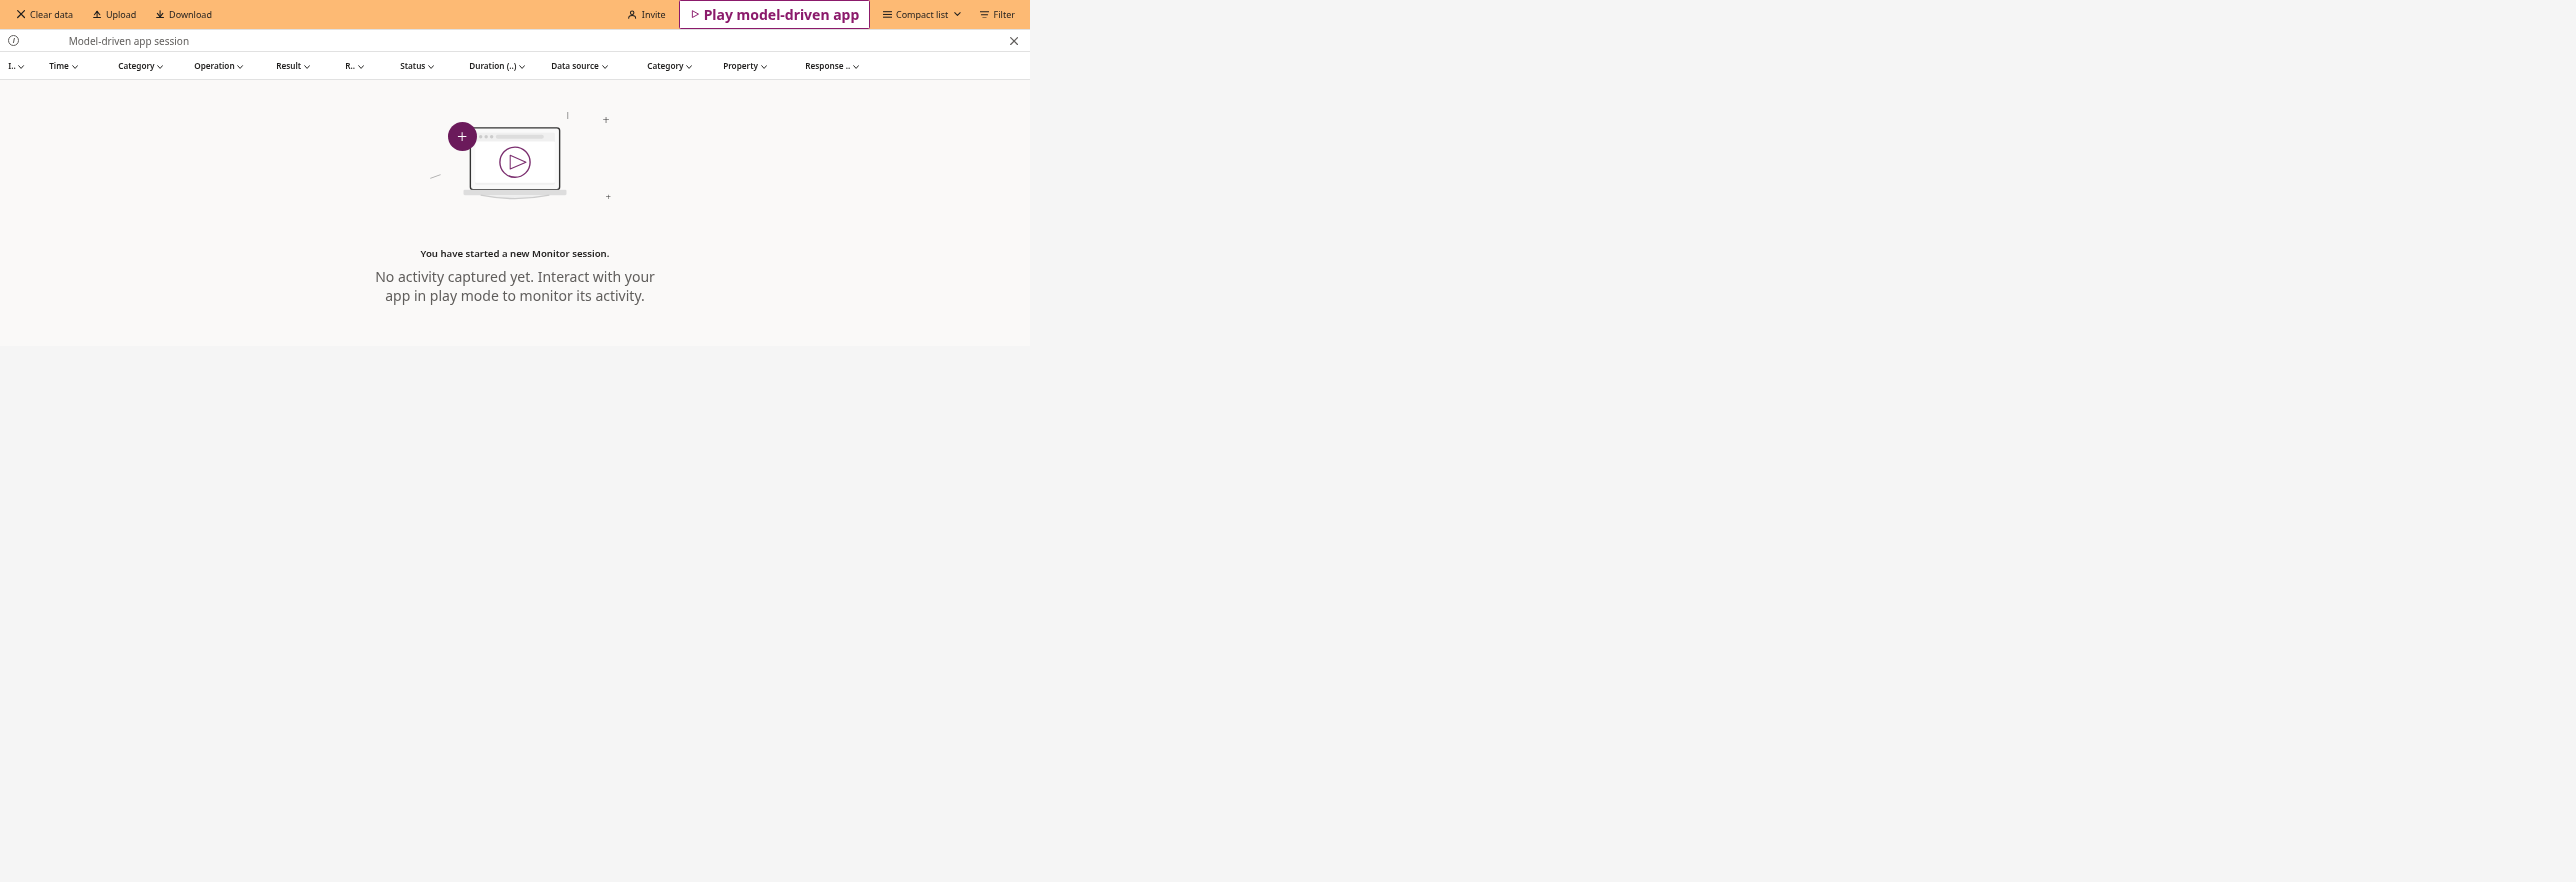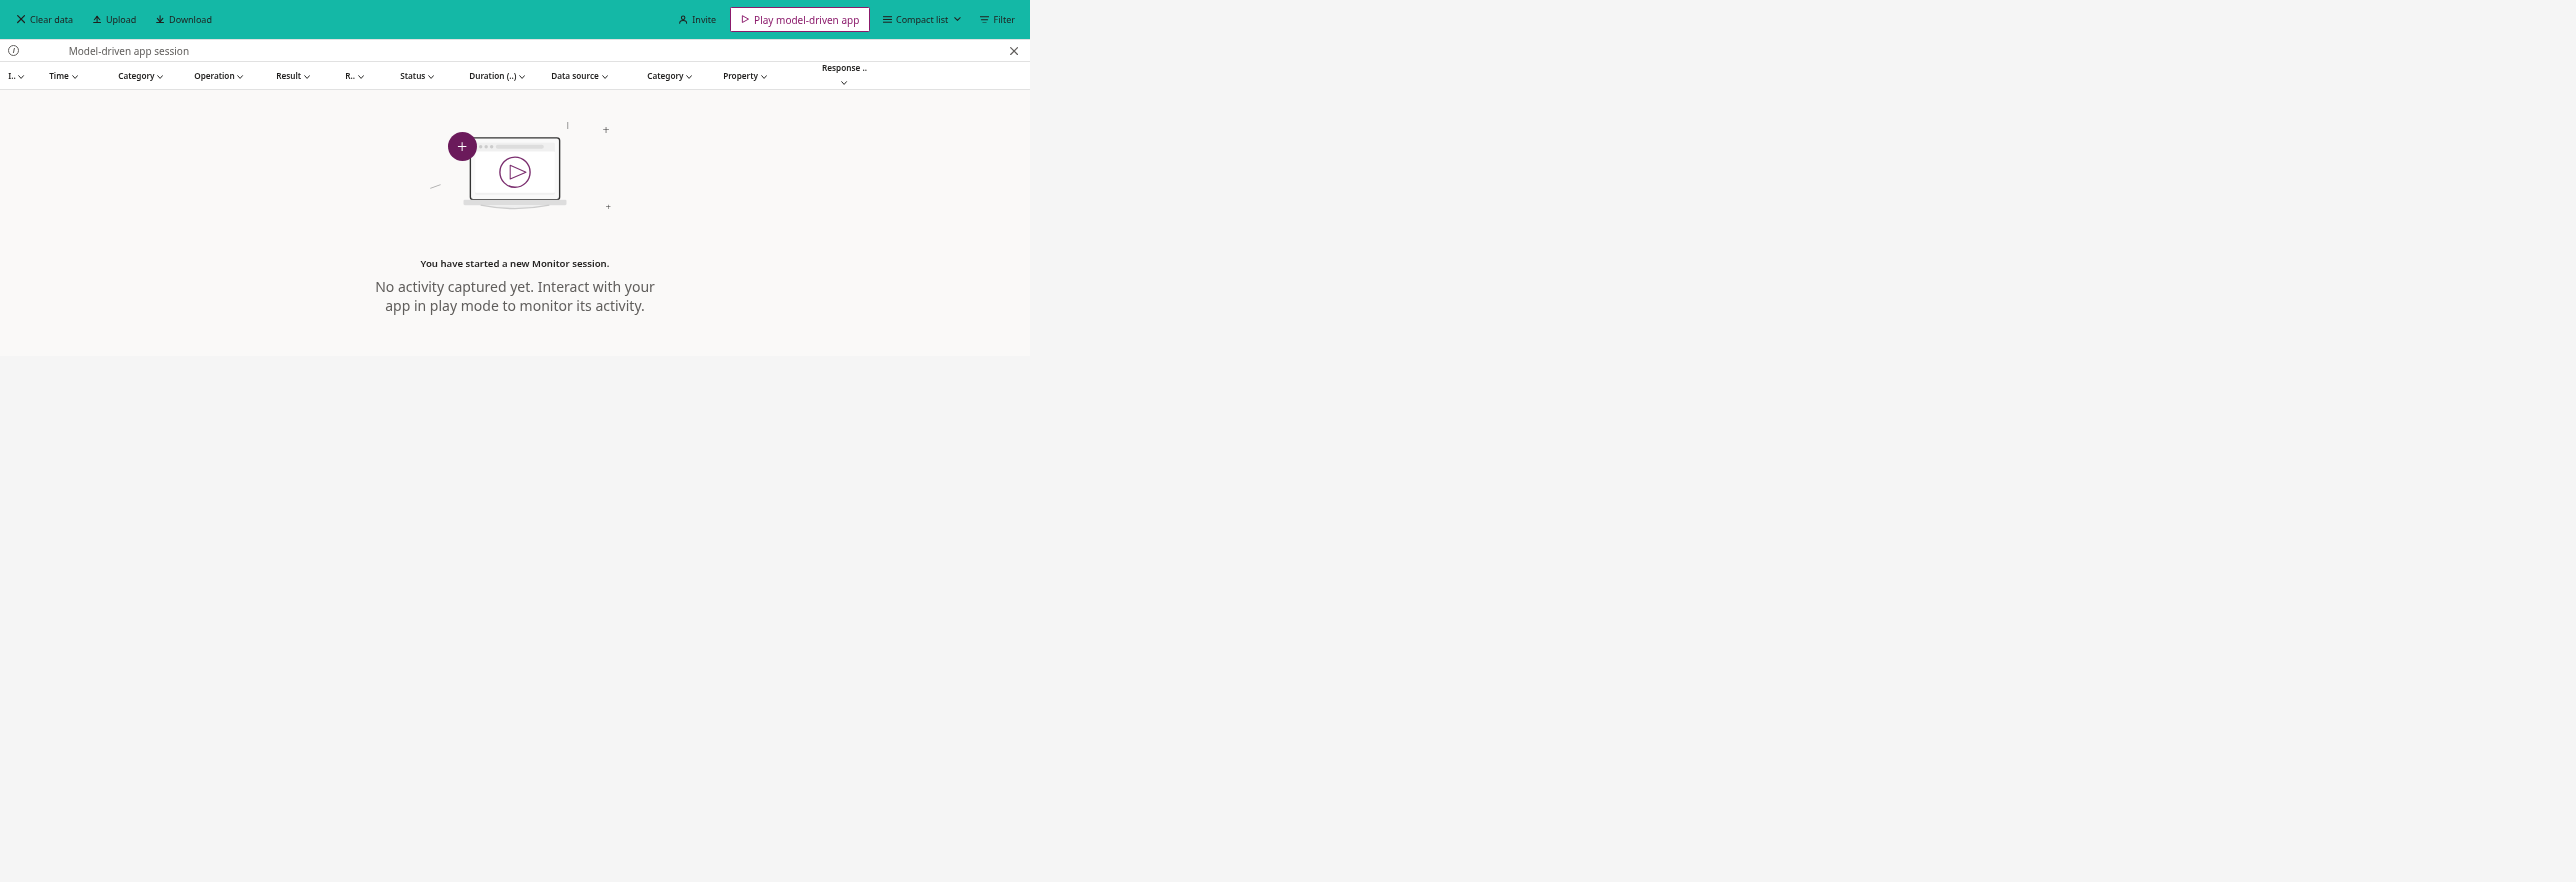--- a/index.html
+++ b/index.html
@@ -14,22 +14,22 @@
       width: 1030px;
       min-height: 354px;
       font-size: 9px;
       color: #201f1e;
     }
 
     
     .toolbar {
       display: flex;
       align-items: center;
-      height: 40px;
-      background: #14b8a6;
+      height: 30px;
+      background: #fdba74;
       border-bottom: 0.7px solid #e1e1e1;
       padding: 0 8.2px;
       gap: 2.7px;
     }
 
     .toolbar-left {
       display: flex;
       align-items: center;
       gap: 2.7px;
       flex: 1;
@@ -56,22 +56,22 @@
 
     .btn-play {
       display: flex;
       align-items: center;
       gap: 4.1px;
       padding: 4.1px 9.6px;
       border: 1.4px solid #8b1a6b;
       background: #fff;
       color: #8b1a6b;
       cursor: pointer;
-      font-size: 10px;
-      font-weight: 400;
+      font-size: 14px;
+      font-weight: 700;
       border-radius: 1.4px;
     }
 
     .compact-list-btn {
       display: flex;
       align-items: center;
       gap: 4.1px;
       padding: 4.1px 6.9px;
       border: none;
       background: none;
@@ -148,21 +148,21 @@
     .col-time { width: 69px; }
     .col-category { width: 76px; }
     .col-operation { width: 82px; }
     .col-result { width: 69px; }
     .col-r { width: 55px; }
     .col-status { width: 69px; }
     .col-duration { width: 82px; text-align: center; }
     .col-datasource { width: 96px; }
     .col-control { width: 76px; }
     .col-property { width: 82px; }
-    .col-response { width: 96px; flex-direction: column; }
+    .col-response { width: 96px; }
 
     
     .main-content {
       display: flex;
       flex-direction: column;
       align-items: center;
       justify-content: center;
       padding: 41px 13.7px;
       background: #faf9f8;
       min-height: 247px;

